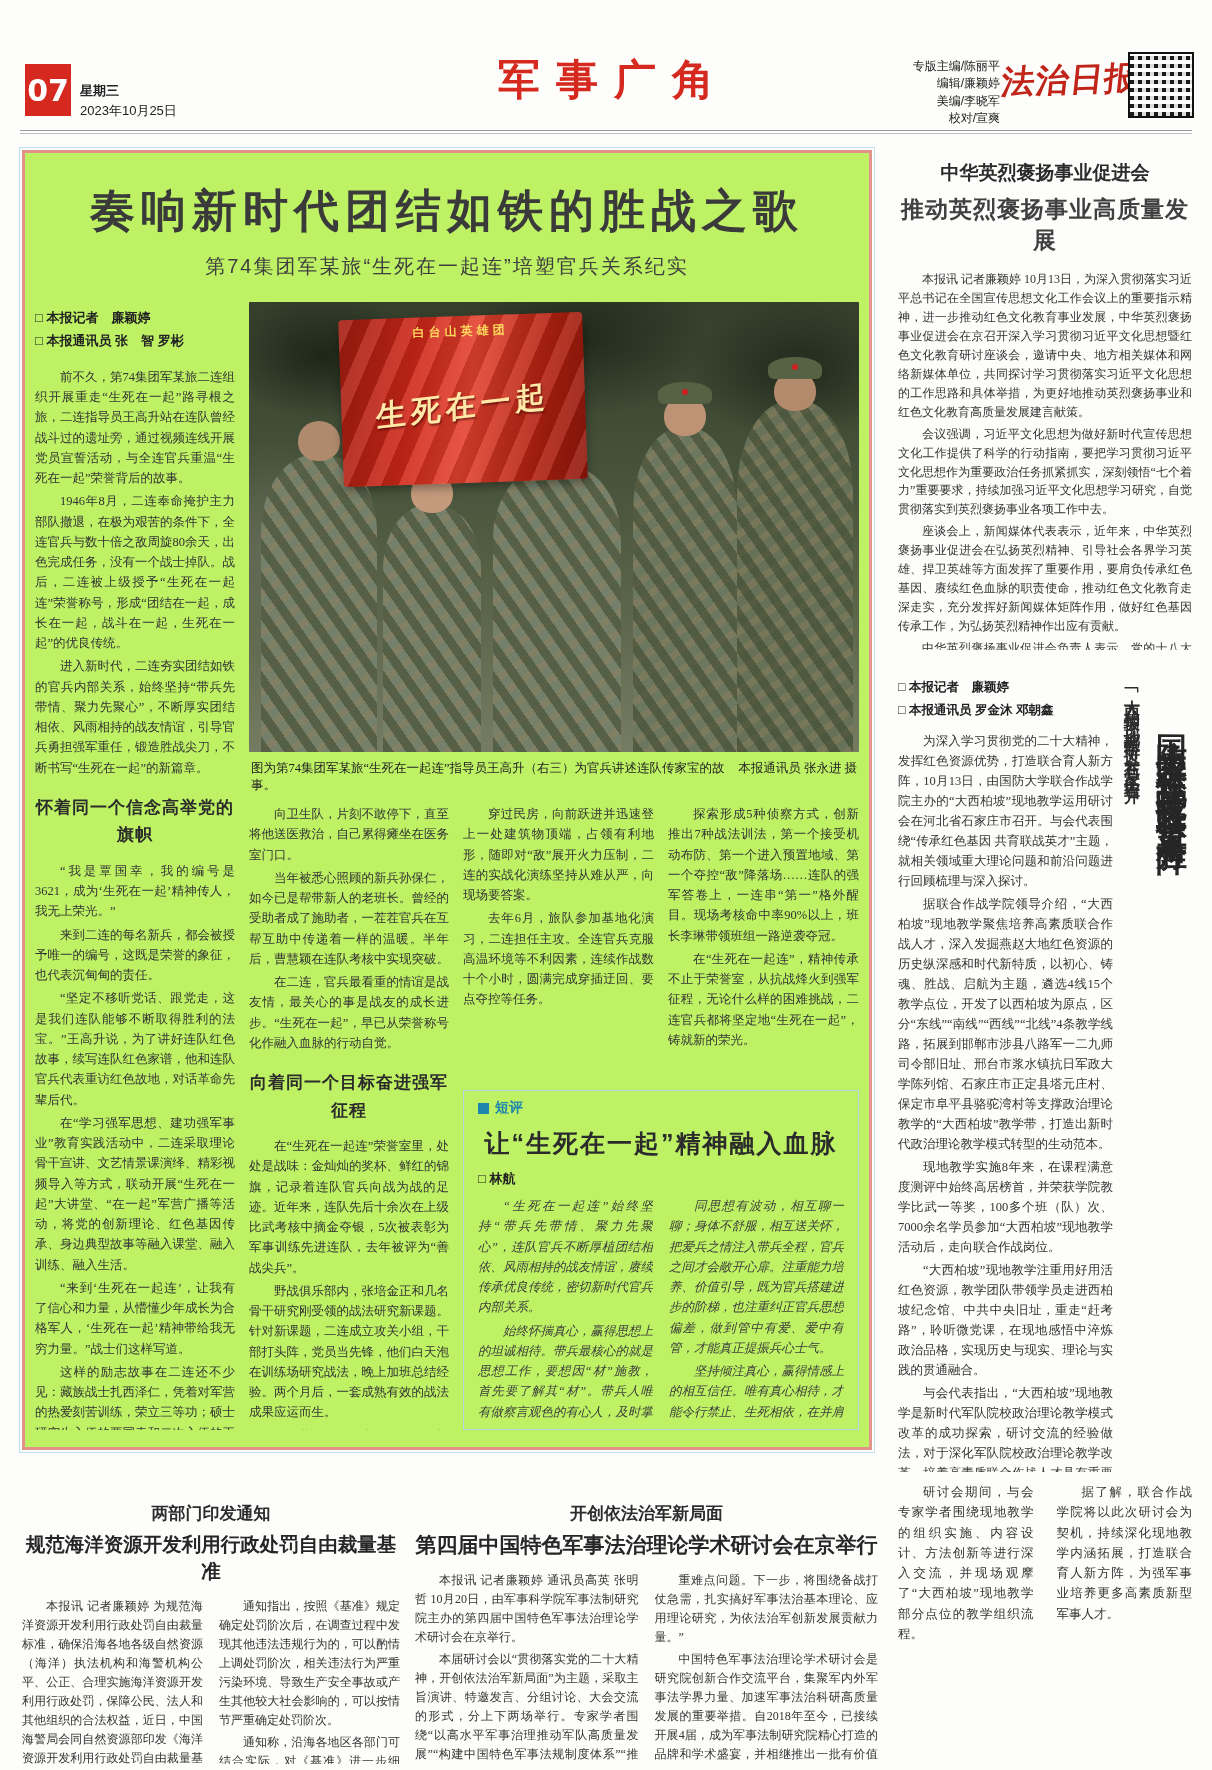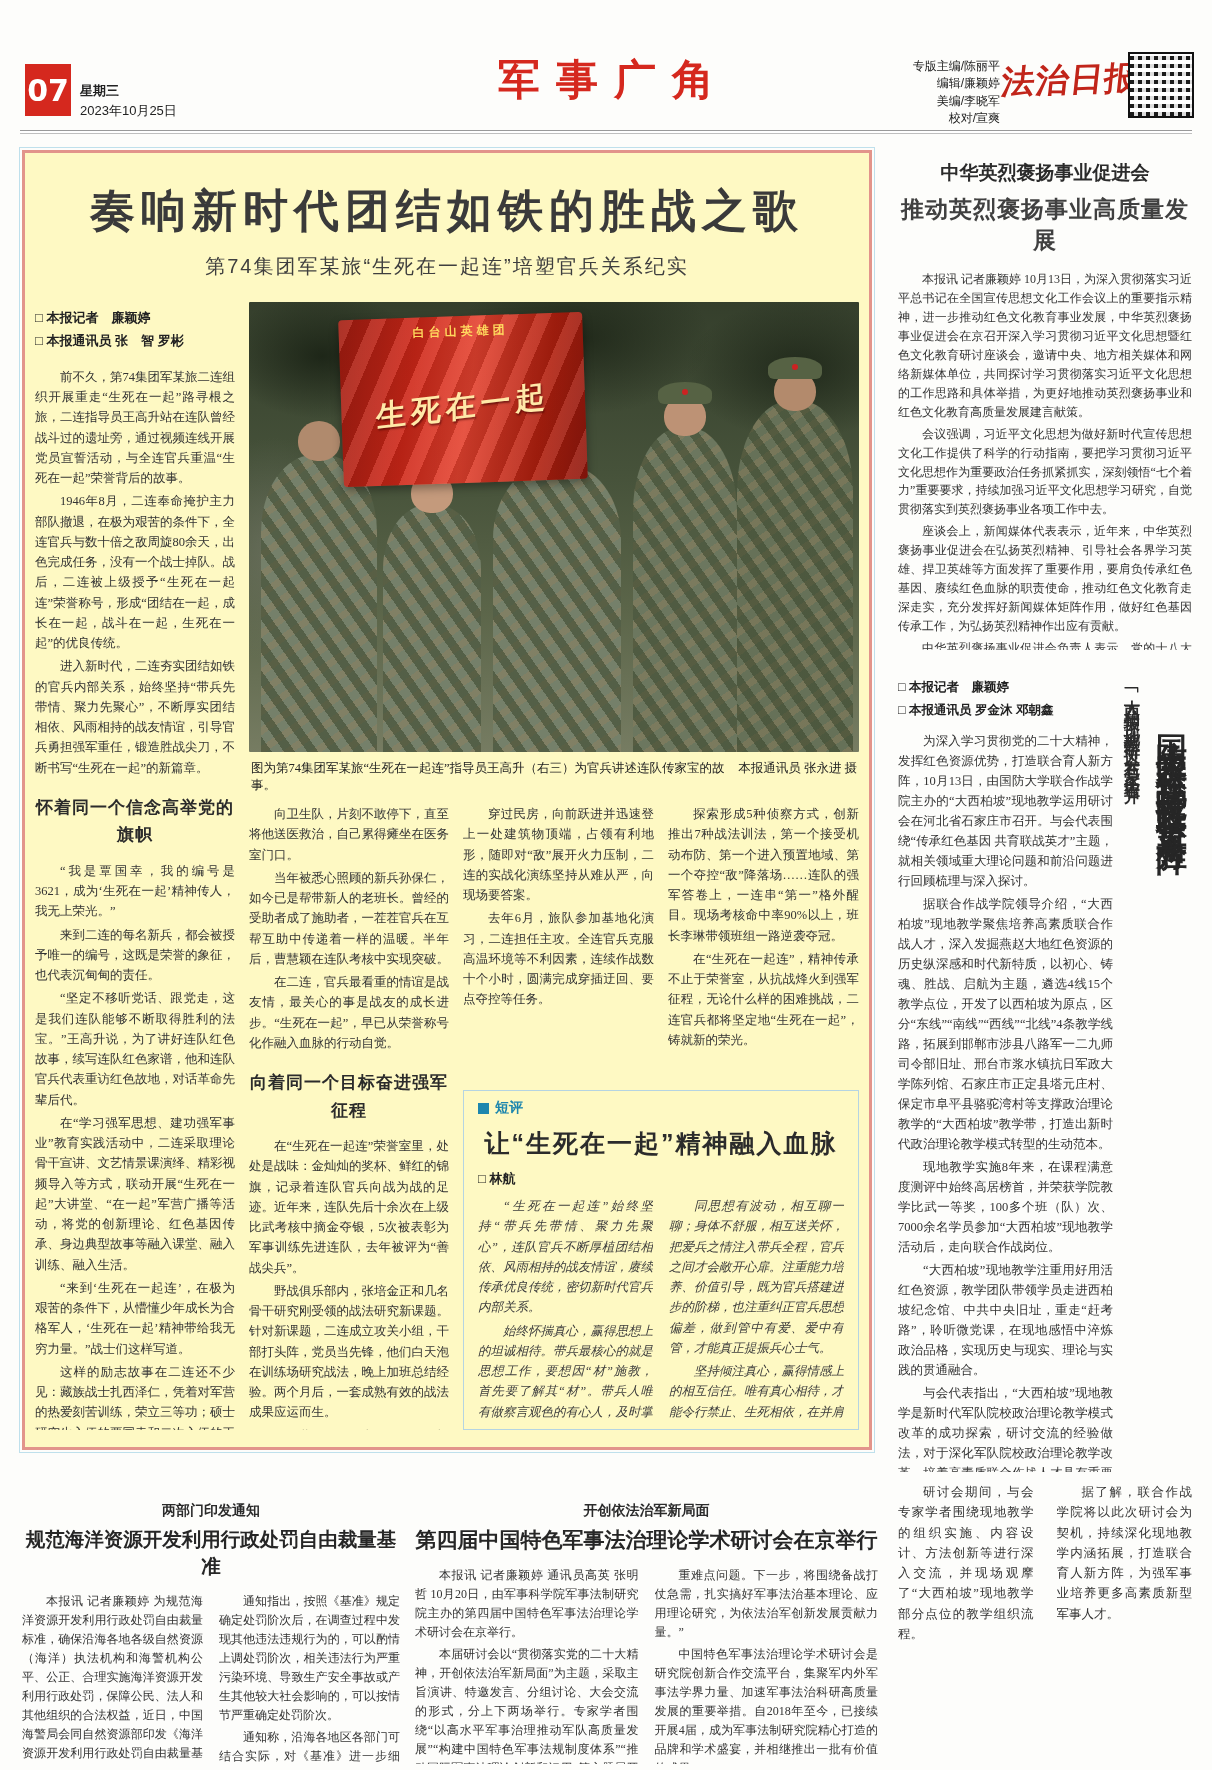--- a/index.html
+++ b/index.html
@@ -17,21 +17,21 @@
   .logo{position:absolute;left:1002px;top:58px;width:126px;font-size:33px;font-weight:bold;color:#c1251a;
         font-family:"Liberation Serif",serif;transform:skewX(-8deg) rotate(-2deg);letter-spacing:1px;white-space:nowrap;}
   .qr{position:absolute;left:1128px;top:52px;width:62px;height:62px;background:
       repeating-linear-gradient(0deg,#1a1a1a 0 4px,#fff 4px 8px),
       repeating-linear-gradient(90deg,rgba(26,26,26,.85) 0 4px,rgba(255,255,255,.85) 4px 8px);
       background-blend-mode:lighten;border:2px solid #111;}
   .header-rule{position:absolute;left:20px;top:130px;width:1172px;height:4px;
                background:linear-gradient(#9a9a9a 0 1px,#fff 1px 3px,#bfbfbf 3px 4px);}
   
   .mainbox{position:absolute;left:22px;top:150px;width:850px;height:1300px;border:3px solid #e2948b;
-           outline:1px solid #bfe0ec;outline-offset:2px;background:#fef9c3;padding:6px 10px;box-sizing:border-box;overflow:hidden;}
+           outline:1px solid #bfe0ec;outline-offset:2px;background:#bef264;padding:6px 10px;box-sizing:border-box;overflow:hidden;}
   .m-headline{margin-top:22px;text-align:center;font-family:"Liberation Sans",sans-serif;font-weight:bold;
               font-size:45px;letter-spacing:6px;color:#3a3a3a;}
   .m-sub{margin-top:12px;text-align:center;font-family:"Liberation Sans",sans-serif;font-size:20px;letter-spacing:2px;color:#3f3f3f;}
   .m-content{display:flex;gap:14px;margin-top:22px;height:1128px;}
   .ncol{font-size:12.5px;line-height:1.62;text-align:justify;overflow:hidden;}
   .col1{width:200px;flex:0 0 200px;}
   .rightarea{flex:1;display:flex;flex-direction:column;min-width:0;}
   .para{text-indent:2em;margin:0 0 3px;}
   .byline{font-size:13px;font-weight:bold;margin:4px 0 14px;line-height:1.8;font-family:"Liberation Sans",sans-serif;color:#222;}
   .sechead{font-family:Liberation Serif, serif;font-weight:bold;font-size:17px;text-align:center;
@@ -88,21 +88,21 @@
   .rb-byline{font-size:12.5px;font-weight:bold;line-height:1.8;font-family:"Liberation Sans",sans-serif;color:#222;margin-bottom:10px;}
   .rb-body{font-size:12.5px;line-height:1.6;text-align:justify;overflow:hidden;}
   .v-kicker{writing-mode:vertical-rl;text-orientation:upright;font-family:"Liberation Sans",sans-serif;font-weight:bold;
             font-size:16px;letter-spacing:5px;color:#2b2b2b;height:470px;margin-top:6px;}
   .v-head{writing-mode:vertical-rl;text-orientation:upright;font-family:"Liberation Sans",sans-serif;font-weight:bold;
           font-size:31px;letter-spacing:6px;color:#262626;height:790px;margin-top:34px;}
   .rb-bottom{display:flex;gap:23px;margin-top:10px;height:280px;overflow:hidden;}
   .rb-bottom .ncol{flex:1;font-size:12.5px;}
   
   .bottomart{position:absolute;top:1502px;overflow:hidden;height:262px;}
-  .ba-kicker{text-align:center;font-family:"Liberation Sans",sans-serif;font-weight:bold;font-size:14px;color:#2b2b2b;}
+  .ba-kicker{text-align:center;font-family:"Liberation Sans",sans-serif;font-weight:bold;font-size:17px;color:#2b2b2b;}
   .ba-head{text-align:center;font-family:"Liberation Sans",sans-serif;font-weight:bold;color:#262626;margin:6px 0 12px;}
   .ba-cols{display:flex;gap:16px;}
   .ba-cols .ncol{flex:1;font-size:12px;line-height:1.58;}
   #bleft{left:22px;width:378px;}
   #bleft .ba-head{font-size:19.5px;}
   #bmid{left:415px;width:463px;}
   #bmid .ba-head{font-size:21px;}
 </style>
 </head>
 <body>
@@ -140,21 +140,21 @@
             <p class="para">前不久，第74集团军某旅二连组织开展重走“生死在一起”路寻根之旅，二连指导员王高升站在连队曾经战斗过的遗址旁，通过视频连线开展党员宣誓活动，与全连官兵重温“生死在一起”荣誉背后的故事。</p>
             <p class="para">1946年8月，二连奉命掩护主力部队撤退，在极为艰苦的条件下，全连官兵与数十倍之敌周旋80余天，出色完成任务，没有一个战士掉队。战后，二连被上级授予“生死在一起连”荣誉称号，形成“团结在一起，成长在一起，战斗在一起，生死在一起”的优良传统。</p>
             <p class="para">进入新时代，二连夯实团结如铁的官兵内部关系，始终坚持“带兵先带情、聚力先聚心”，不断厚实团结相依、风雨相持的战友情谊，引导官兵勇担强军重任，锻造胜战尖刀，不断书写“生死在一起”的新篇章。</p>
           </div>
         <div class="sechead">怀着同一个信念高举党的旗帜</div>
         <div>
             <p class="para">“我是覃国幸，我的编号是3621，成为‘生死在一起’精神传人，我无上荣光。”</p>
             <p class="para">来到二连的每名新兵，都会被授予唯一的编号，这既是荣誉的象征，也代表沉甸甸的责任。</p>
             <p class="para">“坚定不移听党话、跟党走，这是我们连队能够不断取得胜利的法宝。”王高升说，为了讲好连队红色故事，续写连队红色家谱，他和连队官兵代表重访红色故地，对话革命先辈后代。</p>
             <p class="para">在“学习强军思想、建功强军事业”教育实践活动中，二连采取理论骨干宣讲、文艺情景课演绎、精彩视频导入等方式，联动开展“生死在一起”大讲堂、“在一起”军营广播等活动，将党的创新理论、红色基因传承、身边典型故事等融入课堂、融入训练、融入生活。</p>
-            <p class="para">“来到‘生死在一起连’，在极为艰苦的条件下，从懵懂少年成长为合格军人，‘生死在一起’精神带给我无穷力量。”战士们这样写道。</p>
+            <p class="para">“来到‘生死在一起连’，让我有了信心和力量，从懵懂少年成长为合格军人，‘生死在一起’精神带给我无穷力量。”战士们这样写道。</p>
             <p class="para">这样的励志故事在二连还不少见：藏族战士扎西泽仁，凭着对军营的热爱刻苦训练，荣立三等功；硕士研究生入伍的覃国幸和二次入伍的王磊互帮互助，双双被评为“四有”优秀士兵。</p>
           </div>
 
       </div>
 
       <div class="rightarea">
         <div class="photo">
           <div class="foliage"></div>
           <div class="soldier" style="left:2%;width:19%;height:66%;">
             <div class="head" style="top:-34px;background:#b08a6d;"></div>

